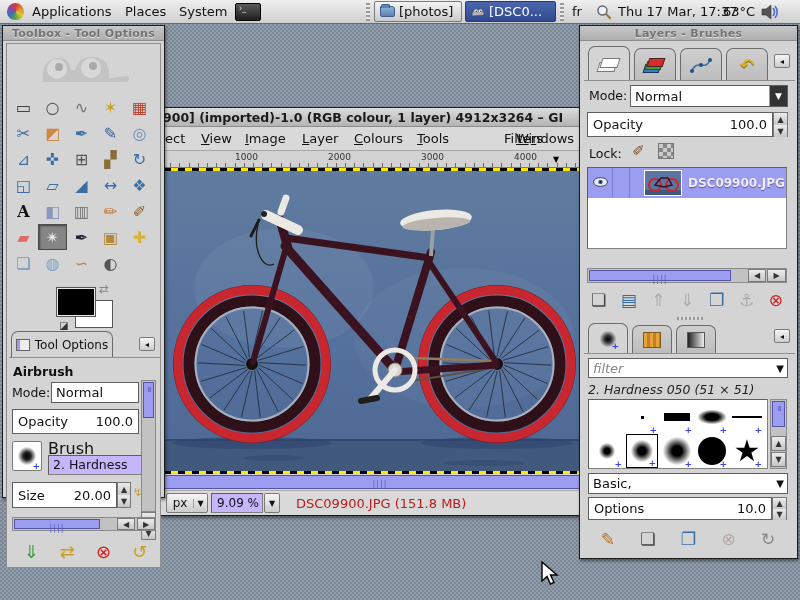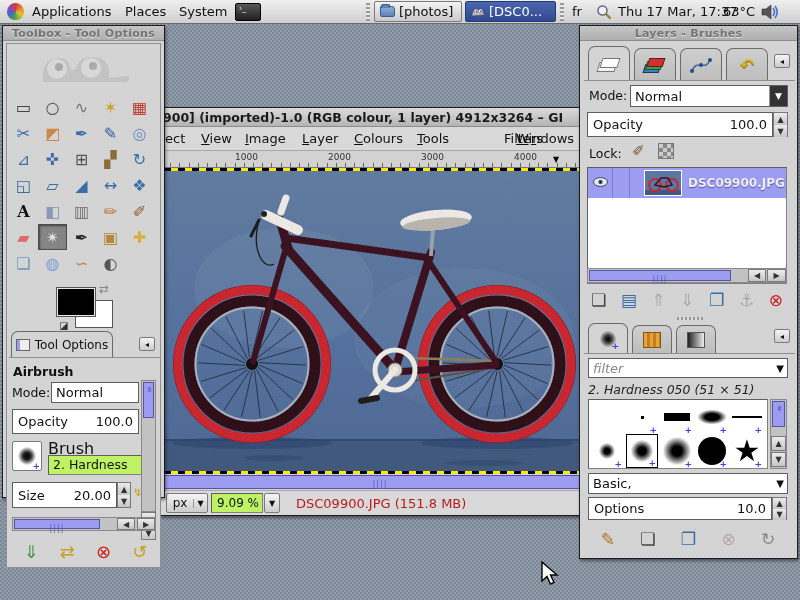--- a/index.html
+++ b/index.html
@@ -24,21 +24,21 @@
      border-radius:1px 3px 2px 2px; position:relative; flex:0 0 auto; }
   .ficon::before{ content:""; position:absolute; left:0; top:-3px; width:7px; height:3px;
      background:#5d82b4; border:1px solid #3c5e8e; border-bottom:none; border-radius:2px 2px 0 0; }
 
   
   .gwin { background:#d4d4d4; border:1px solid #1c1c1c; box-shadow:1px 2px 3px rgba(0,0,0,.45); z-index:10; }
   .gwin .tbar { height:15px; background:linear-gradient(#c6c6c6,#aeaeae); border-bottom:1px solid #8d8d8d;
     text-align:center; font-weight:bold; font-size:11px; color:#737373; line-height:15px;
     text-shadow:0 1px 0 #e3e3e3; letter-spacing:.3px; }
   .sunken { border:1px solid #808080; border-top-color:#5e5e5e; border-left-color:#5e5e5e;
-    background:#bef264; }
+    background:#c4b5fd; }
   .btn3d { border:1px solid #7a7a7a; background:linear-gradient(#f5f5f5,#cccccc); border-radius:2px; }
   .spinslider { background:#fff; border:1px solid #5e5e5e; display:flex; align-items:center;
     justify-content:space-between; padding:0 5px; font-size:13px; }
   .combo { background:#fff; border:1px solid #5e5e5e; display:flex; align-items:center; font-size:13px; }
   .combo .cv { flex:1; padding:1px 4px; white-space:nowrap; overflow:hidden; }
   .combo .carr { width:14px; text-align:center; font-size:9px; border-left:1px solid #999; color:#111; }
   .pscroll { background:#9c9cf0; border:1px solid #5555a8; }
   .grip { color:#5c5cc0; font-size:8px; letter-spacing:1px; line-height:10px; }
   .sbtn { background:linear-gradient(#ececec,#c6c6c6); border:1px solid #7a7a7a; font-size:8px;
     display:flex; align-items:center; justify-content:center; color:#333; }
@@ -383,21 +383,21 @@
     </div>
     <div class="abs" style="left:193px; top:86px; width:15px; height:25px; border:1px solid #777; background:#e4e4e4;">
       <div class="sbtn" style="width:13px; height:12px; border:none;">▲</div>
       <div class="sbtn" style="width:13px; height:12px; border:none;">▼</div>
     </div>
 
     <span class="abs" style="left:9px; top:120px; font-size:12.5px;">Lock:</span>
     <span class="abs" style="left:52px; top:116px; font-size:15px; color:#7a5230;">✐</span>
     <span class="abs" style="left:78px; top:117px; width:16px; height:16px; background:repeating-conic-gradient(#888 0 25%, #ccc 0 50%) 0 0/8px 8px; border:1px solid #777;"></span>
 
-    <div class="abs sunken" style="left:7px; top:141px; width:200px; height:117px; background:#fff;">
+    <div class="abs sunken" style="left:7px; top:141px; width:200px; height:82px; background:#fff;">
       <div class="abs" style="left:0; top:0; width:198px; height:30px; background:#9c9cf0; display:flex; align-items:center;">
         <span style="width:24px; text-align:center;">
           <svg width="15" height="10" viewBox="0 0 15 10">
               <ellipse cx="7.5" cy="5" rx="7" ry="4.4" fill="#e8ecf4" stroke="#445"></ellipse>
               <circle cx="7.5" cy="5" r="2.2" fill="#3a5e8e"></circle>
               <circle cx="7.5" cy="5" r="1" fill="#101820"></circle>
             </svg>
         </span>
         <span style="width:18px; height:30px; border-left:1px solid #7c7cd0; border-right:1px solid #7c7cd0;"></span>
         <span style="margin-left:14px; width:38px; height:26px; background:#fff; padding:1px; display:inline-block;">

